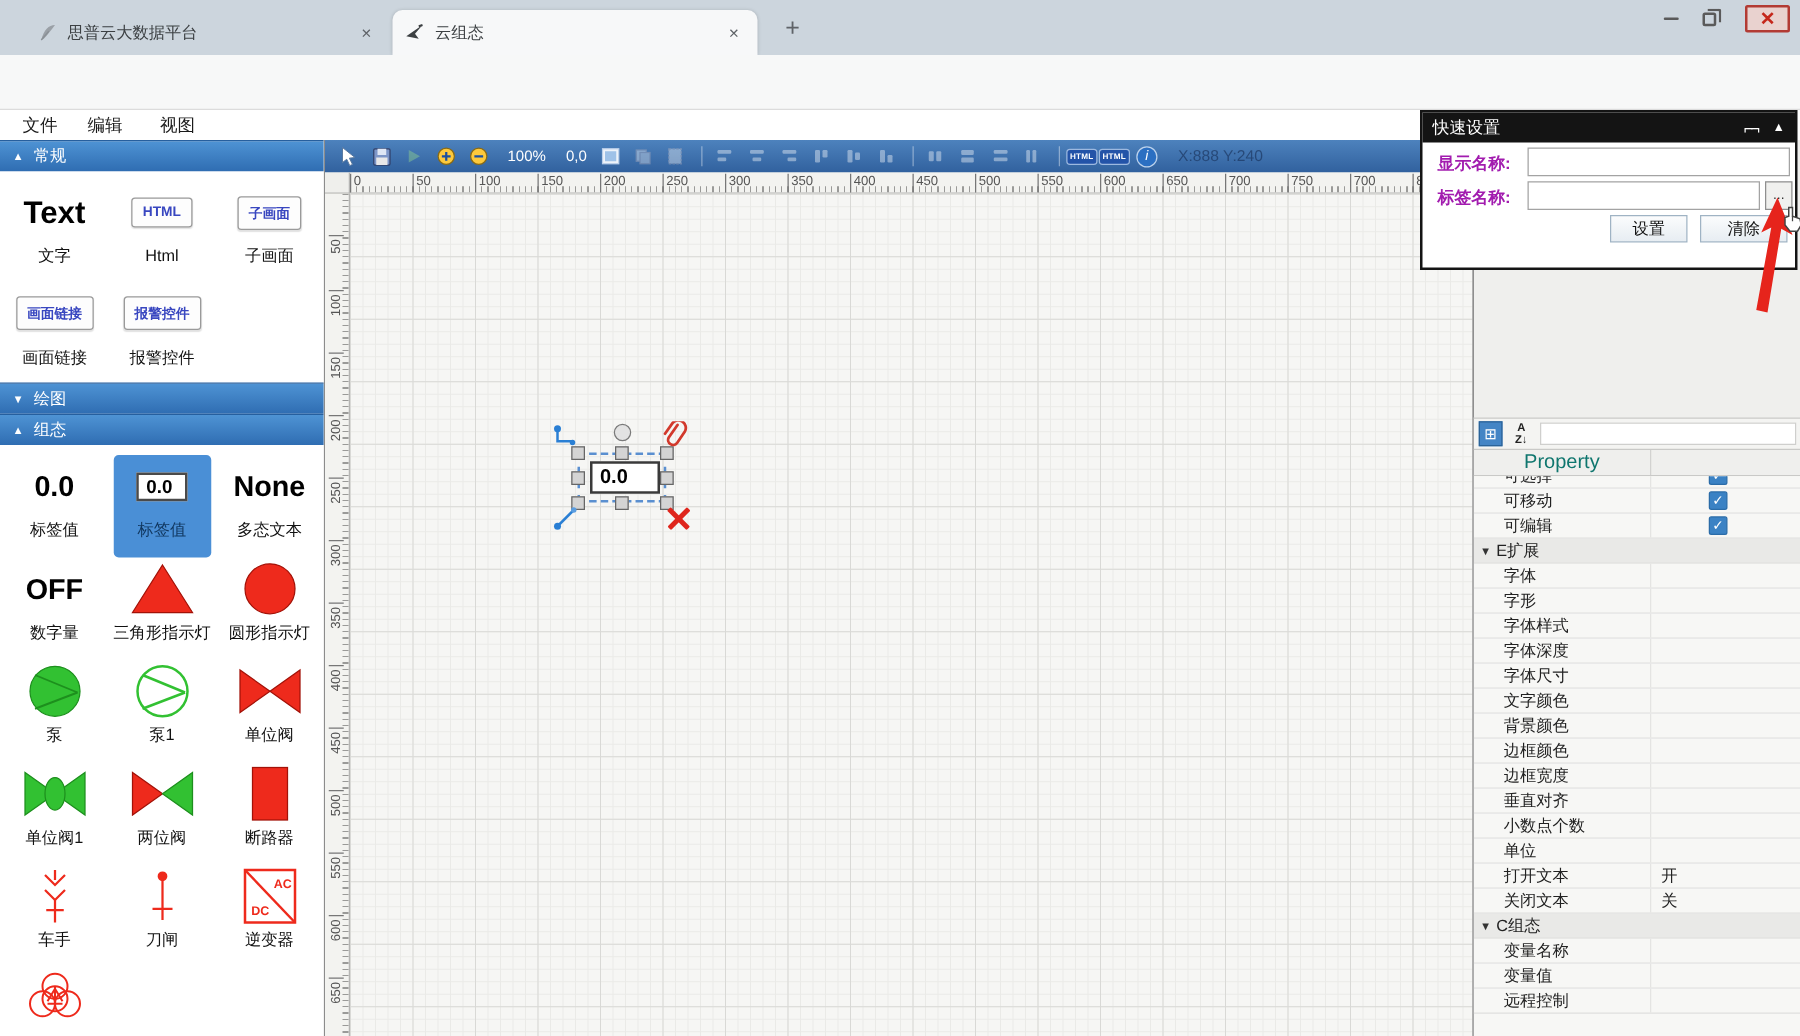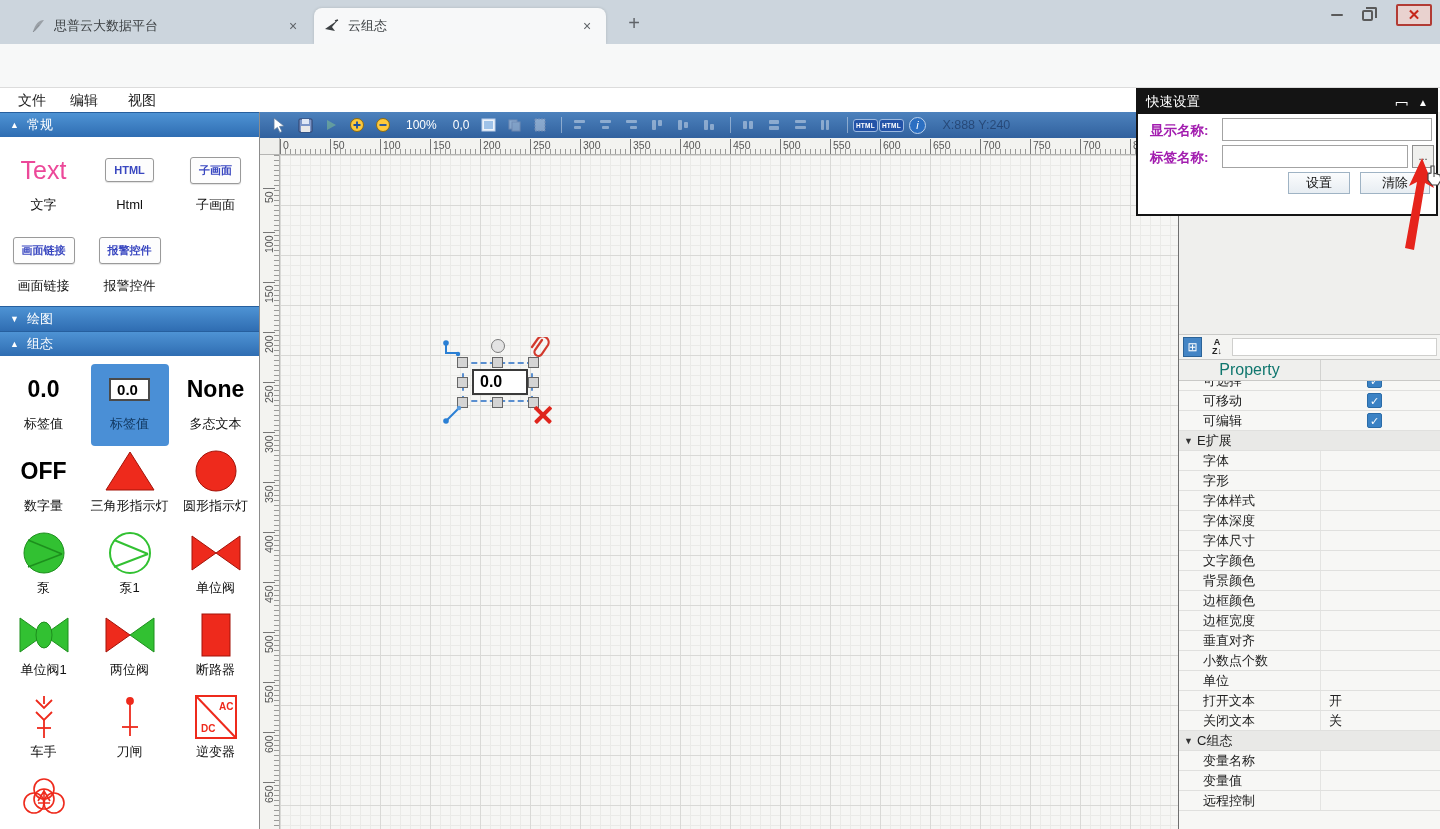--- a/index.html
+++ b/index.html
@@ -64,21 +64,21 @@
   .sec-arrow { font-size:9px; margin:0 8px 0 10px; }
   .pal-grid { display:grid; grid-template-columns:86px 86px 86px; justify-content:center;
     padding-top:8px; background:#fff; }
   #general-grid { height:169px; }
   #scada-grid { height:473px; }
   .pal-item { height:80px; display:flex; flex-direction:column; align-items:center; }
   #scada-grid .pal-item { height:82px; }
   .pal-preview { height:50px; display:flex; align-items:center; justify-content:center; }
   .pal-caption { font-size:13px; color:#111; margin-top:3px; text-align:center; line-height:1.15;
                  max-width:80px; }
-  .pal-bigtext { font-size:25px; color:#ec4899; }
+  .pal-bigtext { font-size:25px; color:#000000;font-weight:bold; }
   .pal-boldtext { font-size:23px; font-weight:bold; color:#000; }
   .pal-btn { border:1px solid #9a9a9a; border-radius:3px; background:#fdfdfd; color:#3947c0;
     font-size:11px; font-weight:bold; padding:5px 8px; box-shadow:0 1px 1px rgba(0,0,0,.12);
     white-space:nowrap; }
   .pal-item.selected { background:#4a8fd6; border-radius:4px; width:78px; margin:0 auto; }
   .pal-item.selected .pal-caption { color:#10365e; }
   .mini-box { background:#fff; border:2px solid #4a4a4a; font-weight:bold; font-size:15px;
     color:#000; padding:1px 10px 1px 6px; }
 
   

